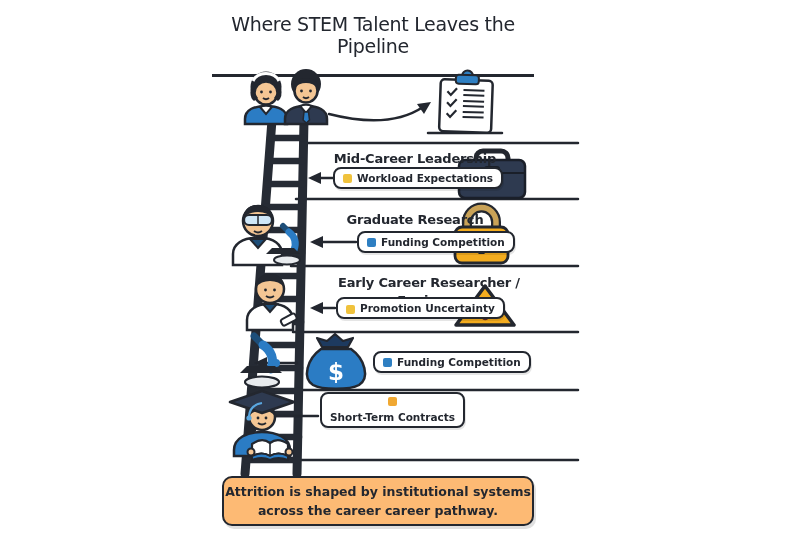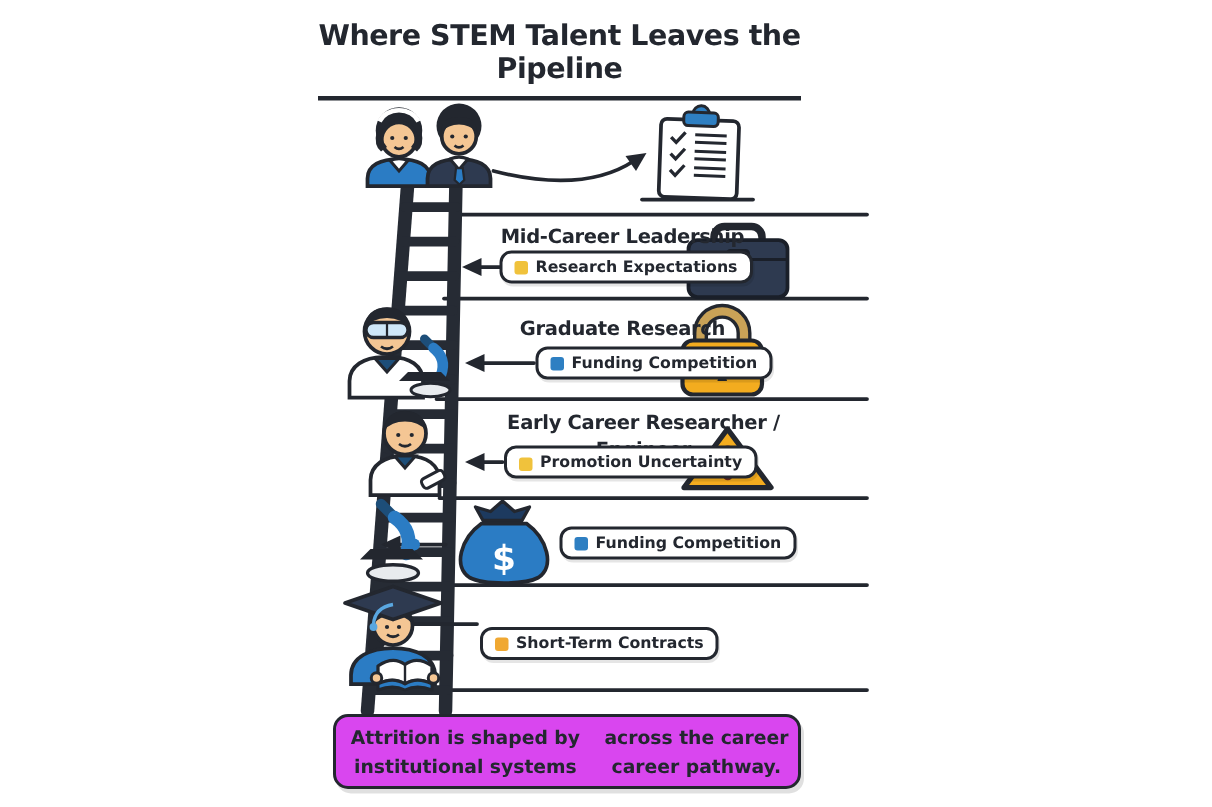--- a/index.html
+++ b/index.html
@@ -3,43 +3,43 @@
 <meta charset="utf-8">
 <style>
   html,body{margin:0;padding:0;background:#e8e8e8;}
   .canvas{
     position:relative; width:808px; height:538px; background:#ffffff;
     font-family:"DejaVu Sans","Liberation Sans",sans-serif; color:#23272f;
     overflow:hidden; margin:0 auto;
   }
   .title{
     position:absolute; left:212px; top:13px; width:322px; text-align:center;
-    font-size:19px; font-weight:bold; letter-spacing:-0.3px;
-    padding-bottom:7px; border-bottom:3px solid #23272f; margin:0;
+    font-size:19px; font-weight:normal; letter-spacing:-0.3px;
+    padding-bottom:17px; border-bottom:3px solid #23272f; margin:0;
   }
   .svg-layer{position:absolute; left:0; top:0; width:808px; height:538px;}
   .sec-label{
     position:absolute; font-size:13px; font-weight:bold; letter-spacing:-0.2px;
     text-align:center; line-height:1.35;
   }
   .sec-label.left-align{text-align:left;}
   .pill{
     position:absolute; display:flex; align-items:center; gap:5px;
     background:#fff; border:2px solid #23272f; border-radius:8px;
     padding:3px 8px; font-size:10.5px; font-weight:bold; white-space:nowrap;
     box-shadow:1px 2px 0 rgba(0,0,0,0.10);
   }
   .bullet{width:9px; height:9px; border-radius:2px; flex:0 0 auto;}
   .bullet.yellow{background:#f0c23c;}
   .bullet.blue{background:#2e7fc2;}
   .bullet.orange{background:#f0a832;}
   .footer-box{
     position:absolute; left:222px; top:476px; width:308px; height:46px;
-    background:#d946ef; border:2.5px solid #23272f; border-radius:10px;
-    display:flex; flex-direction:row; align-items:center; justify-content:center;
+    background:#fdba74; border:2.5px solid #23272f; border-radius:10px;
+    display:flex; flex-direction:column; align-items:center; justify-content:center;
     font-size:12.5px; font-weight:bold; line-height:1.55; text-align:center;
     box-shadow:2px 3px 0 rgba(0,0,0,0.12);
   }
 </style>
 </head>
 <body>
 
 <div class="canvas">
 
   <h1 class="title">Where STEM Talent Leaves the Pipeline</h1>
@@ -230,35 +230,35 @@
 
 
   <div class="sec-label" style="left:320px; top:150px; width:190px;">Mid-Career Leadership Track</div>
 
   <div class="sec-label" style="left:320px; top:211px; width:190px;">Graduate Research Training</div>
 
   <div class="sec-label" style="left:315px; top:274px; width:228px;">Early Career Researcher / Engineer</div>
 
   <div class="pill" style="left:333px; top:167px;">
     <span class="bullet yellow"></span>
-    <span>Research Expectations</span>
+    <span>Workload Expectations</span>
   </div>
   <div class="pill" style="left:357px; top:231px;">
     <span class="bullet blue"></span>
     <span>Funding Competition</span>
   </div>
   <div class="pill" style="left:336px; top:297px;align-items:flex-end;">
     <span class="bullet yellow"></span>
     <span>Promotion Uncertainty</span>
   </div>
   <div class="pill" style="left:373px; top:351px;">
     <span class="bullet blue"></span>
     <span>Funding Competition</span>
   </div>
-  <div class="pill" style="left:320px; top:418px;">
+  <div class="pill" style="left:320px; top:392px;flex-direction:column;">
     <span class="bullet orange"></span>
     <span>Short-Term Contracts</span>
   </div>
 
   <div class="footer-box">
     <span>Attrition is shaped by institutional systems</span>
     <span>across the career career pathway.</span>
   </div>
 
 </div>

